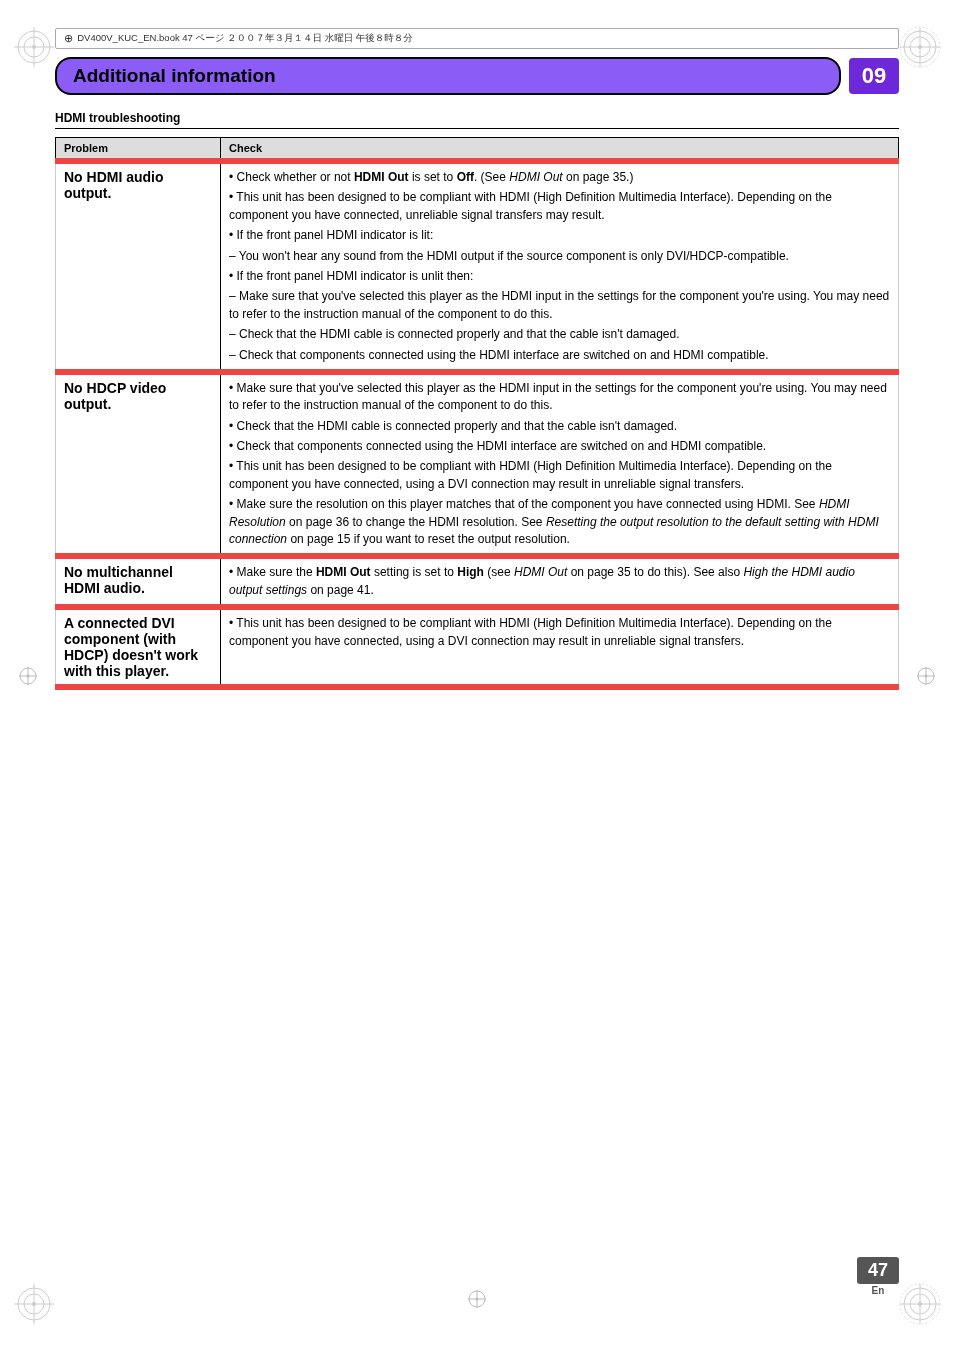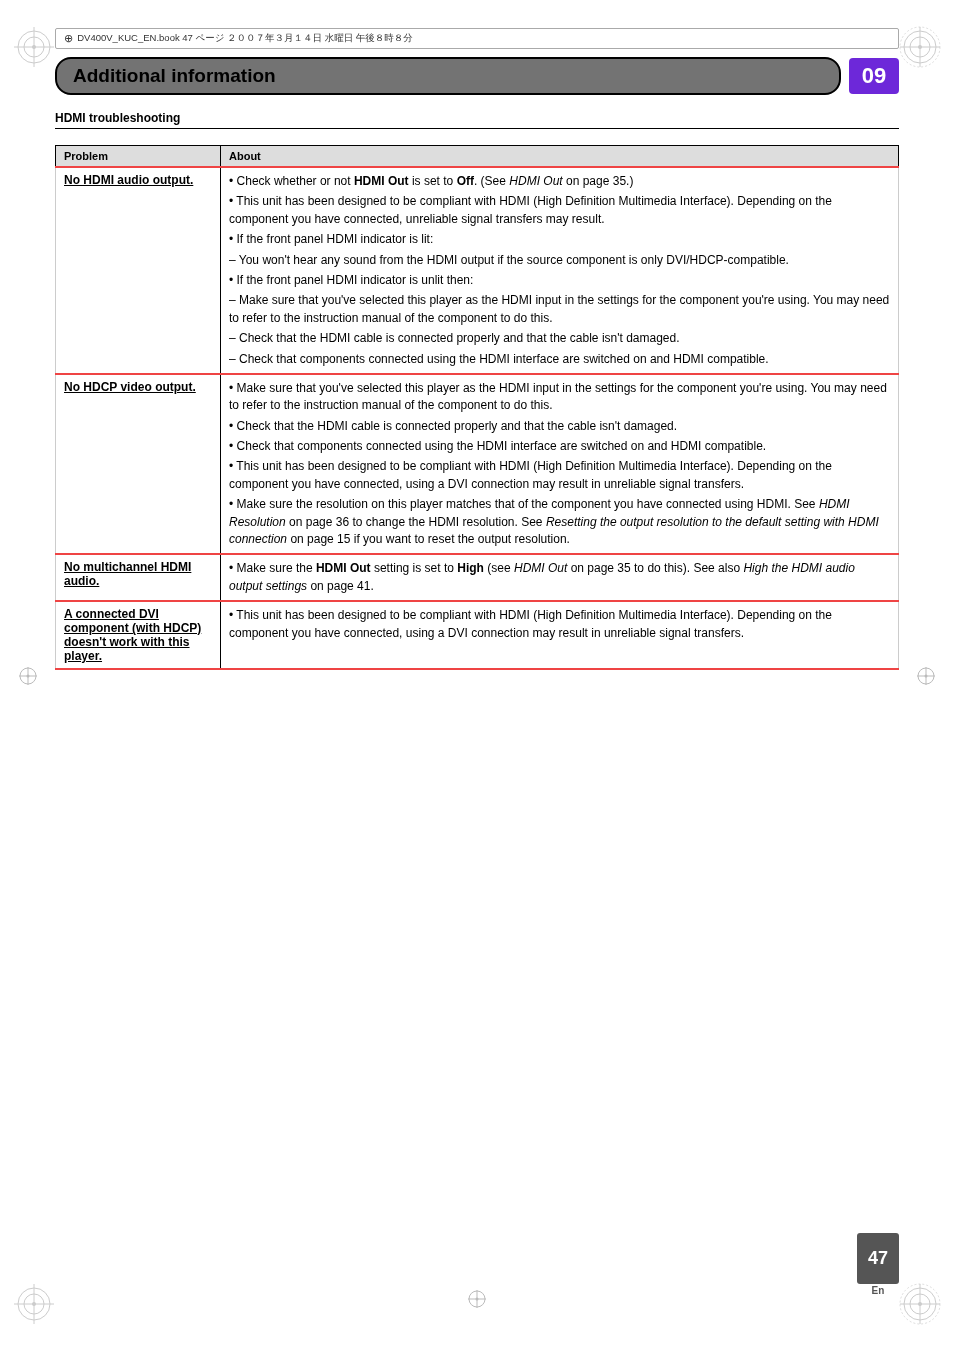--- a/index.html
+++ b/index.html
@@ -63,21 +63,21 @@
       margin: 8px 55px 0 55px;
     }
 
     
     .section-header {
       display: flex;
       align-items: center;
       margin-bottom: 16px;
     }
     .section-title-box {
-      background: #737373;
+      background: #8b5cf6;
       border: 2px solid #000;
       border-radius: 16px;
       padding: 6px 20px 6px 16px;
       font-size: 19px;
       font-weight: bold;
       flex: 1;
       position: relative;
     }
     .section-number-box {
       background: #6d28d9;
@@ -88,21 +88,21 @@
       border-radius: 4px;
       margin-left: 8px;
       min-width: 50px;
       text-align: center;
     }
 
     
     .subsection-heading {
       font-size: 12px;
       font-weight: bold;
-      margin-bottom: 16px;
+      margin-bottom: 8px;
       border-bottom: 1px solid #000;
       padding-bottom: 3px;
     }
 
     
     .trouble-table {
       width: 100%;
       border-collapse: collapse;
       border: 1px solid #000;
       font-size: 10.5px;
@@ -116,30 +116,29 @@
       font-size: 11px;
     }
     .trouble-table td {
       border: 1px solid #ccc;
       padding: 5px 8px;
       vertical-align: top;
     }
     .trouble-table td.problem-col {
       width: 165px;
       font-weight: bold;
-      font-size: 12px;
+      font-size: 14px;
       border-right: 1px solid #000;
-      text-decoration: underline;
     }
     .trouble-table td.remedy-col {
       font-size: 12px;
       line-height: 1.45;
     }
     .trouble-table tr {
-      border-bottom: 2px solid #ef4444;
+      border-bottom: 6px solid #ef4444;
       margin-left: 16px;
     }
 
     .remedy-text b {
       font-weight: bold;
     }
     .remedy-text i {
       font-style: italic;
     }
     .remedy-text p {
@@ -156,21 +155,21 @@
       right: 55px;
       display: flex;
       flex-direction: column;
       align-items: center;
     }
     .page-number-box {
       background: #555;
       color: #fff;
       font-size: 18px;
       font-weight: bold;
-      padding: 15px 10px;
+      padding: 3px 10px;
       border-radius: 3px;
       min-width: 42px;
       text-align: center;
     }
     .page-lang {
       font-size: 10px;
       color: #555;
       margin-top: 1px;
       font-weight: bold;
     }
@@ -259,21 +258,21 @@
   </div>
 
   <div class="subsection-heading">
     <span>HDMI troubleshooting</span>
   </div>
 
   <table class="trouble-table">
     <thead>
       <tr>
         <th>Problem</th>
-        <th>About</th>
+        <th>Check</th>
       </tr>
     </thead>
     <tbody id="table-body">
     <tr>
           <td class="problem-col">No HDMI audio output.</td>
           <td class="remedy-col remedy-text">
             <p>• Check whether or not <b>HDMI Out</b> is set to <b>Off</b>. (See <i>HDMI Out</i> on page 35.)</p>
             <p>• This unit has been designed to be compliant with HDMI (High Definition Multimedia Interface). Depending on the component you have connected, unreliable signal transfers may result.</p>
             <p>• If the front panel HDMI indicator is lit:</p>
             <p>– You won't hear any sound from the HDMI output if the source component is only DVI/HDCP-compatible.</p>

